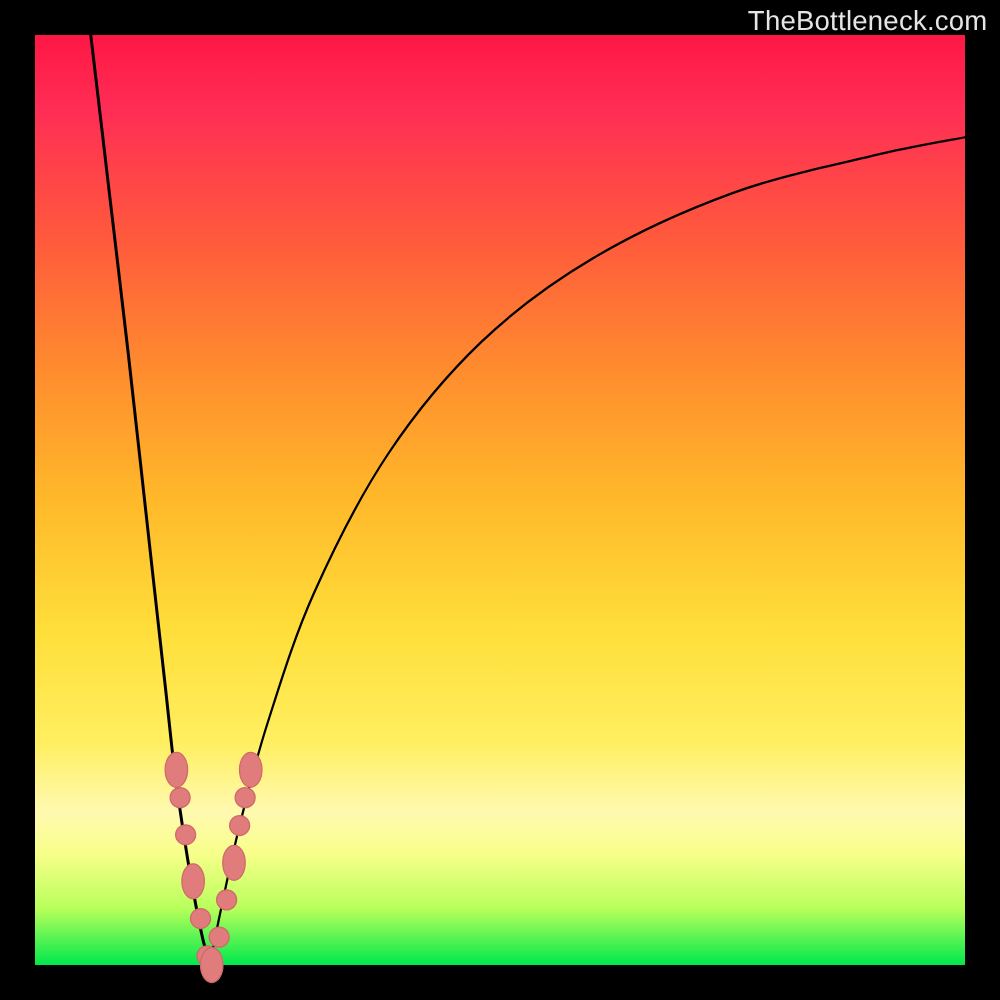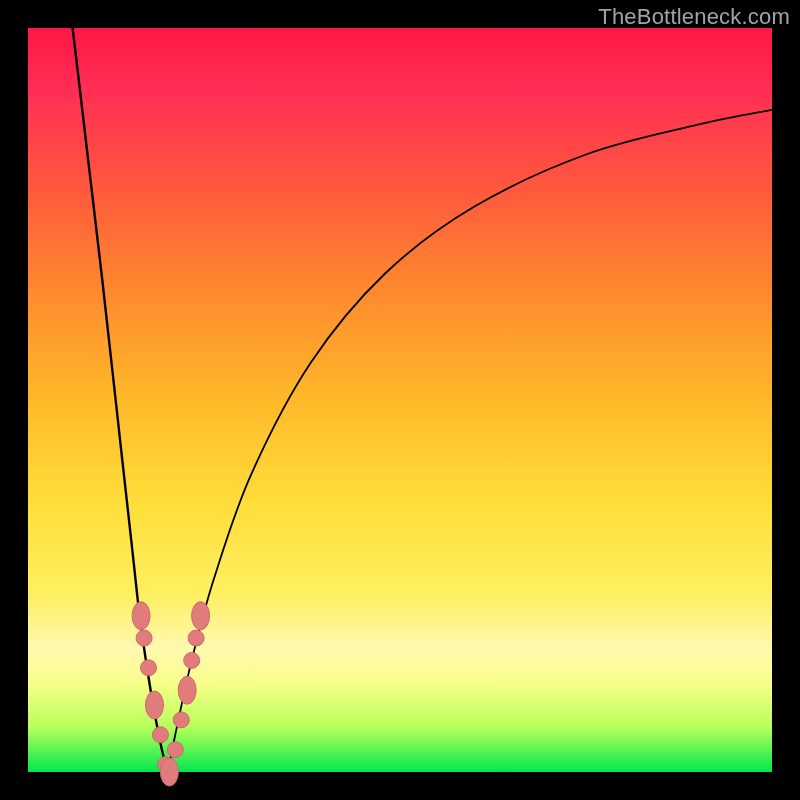--- a/index.html
+++ b/index.html
@@ -36,21 +36,21 @@
       #fff9b0 83.5%,
       #f8ff8a 88%,
       #b7ff5a 94%,
       #00e84c 100%
     );
   }
   .watermark {
     position: absolute;
     top: 4px;
     right: 10px;
-    color: #a3a3a3;
+    color: #e5e5e5;
     font-size: 22px;
     letter-spacing: 0.2px;
     user-select: none;
   }
   svg.curve {
     position: absolute;
     left: 0;
     top: 0;
     width: 744px;
     height: 744px;

